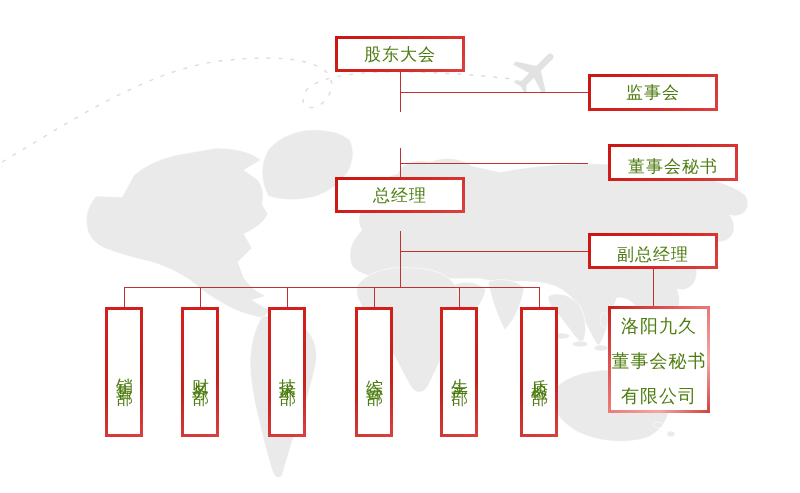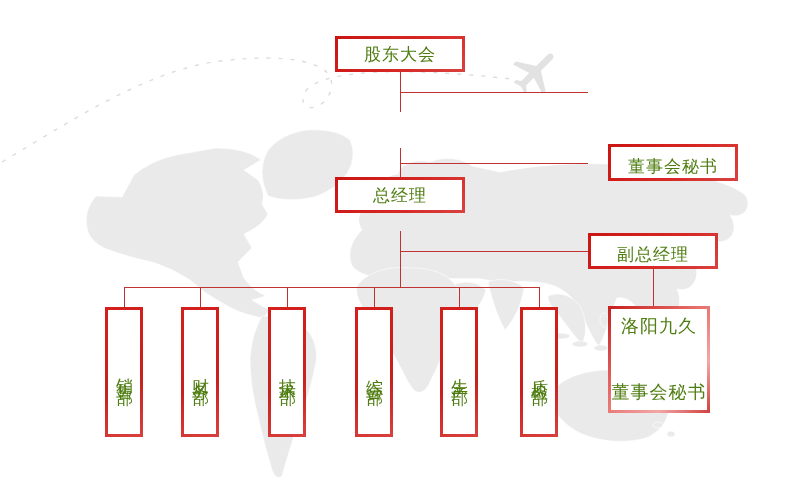--- a/index.html
+++ b/index.html
@@ -35,21 +35,21 @@
     writing-mode:vertical-rl;text-orientation:upright;
     font-size:17px;letter-spacing:5px;line-height:38px;
   }
   #dept-sales{left:105px;} #dept-finance{left:181px;} #dept-technology{left:268px;}
   #dept-general{left:355px;} #dept-production{left:440px;} #dept-quality{left:520px;}
   
   #node-company{
     position:absolute;left:608px;top:306px;width:102px;height:107px;box-sizing:border-box;
     background:#ffffff;border:3px solid #d04543;
     border-image:linear-gradient(135deg,#c8211e 0%,#e8716f 45%,#f2a7a5 75%,#d04543 100%) 1;
-    display:flex;flex-direction:column;align-items:center;justify-content:space-between;
+    display:flex;flex-direction:column;align-items:center;justify-content:flex-start;
     font-size:18px;line-height:35px;letter-spacing:1px;
   }
 </style>
 </head>
 <body>
 
 <div class="screen">
 
   <svg class="bg" width="800" height="493" viewBox="0 0 800 493" aria-hidden="true">
     <g fill="#eaeaea" stroke="#ffffff" stroke-width="0.6">
@@ -102,20 +102,23 @@
   <div class="line" style="left:200px;top:288px;width:1px;height:19px;"></div>
   <div class="line" style="left:287px;top:288px;width:1px;height:19px;"></div>
   <div class="line" style="left:374px;top:288px;width:1px;height:19px;"></div>
   <div class="line" style="left:459px;top:288px;width:1px;height:19px;"></div>
   <div class="line" style="left:539px;top:288px;width:1px;height:19px;"></div>
   <div class="line" style="left:653px;top:269px;width:1px;height:37px;"></div>
 
   <div class="node" id="node-shareholders">
     <span>股东大会</span>
   </div>
+  <div class="node" id="node-supervisory">
+    <span>监事会</span>
+  </div>
   <div class="node" id="node-secretary">
     <span>董事会秘书</span>
   </div>
   <div class="node" id="node-gm">
     <span>总经理</span>
   </div>
   <div class="node" id="node-dgm">
     <span>副总经理</span>
   </div>
 
@@ -134,15 +137,16 @@
   <div class="dept" id="dept-production">
     <span>生产部</span>
   </div>
   <div class="dept" id="dept-quality">
     <span>质检部</span>
   </div>
 
   <div id="node-company">
     <span>洛阳九久</span>
     <span>董事会秘书</span>
+    <span>有限公司</span>
   </div>
 
 </div>
 
 </body></html>

